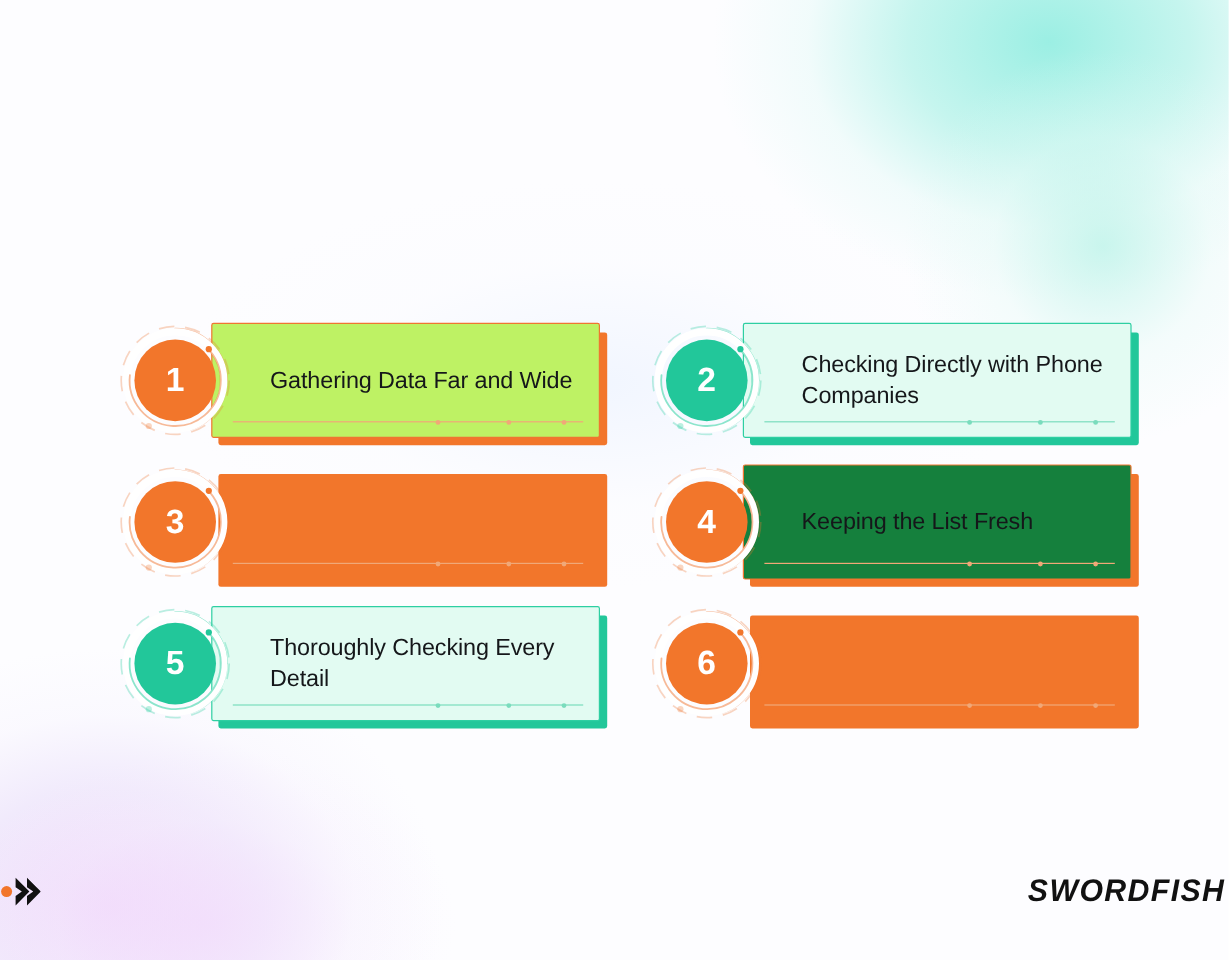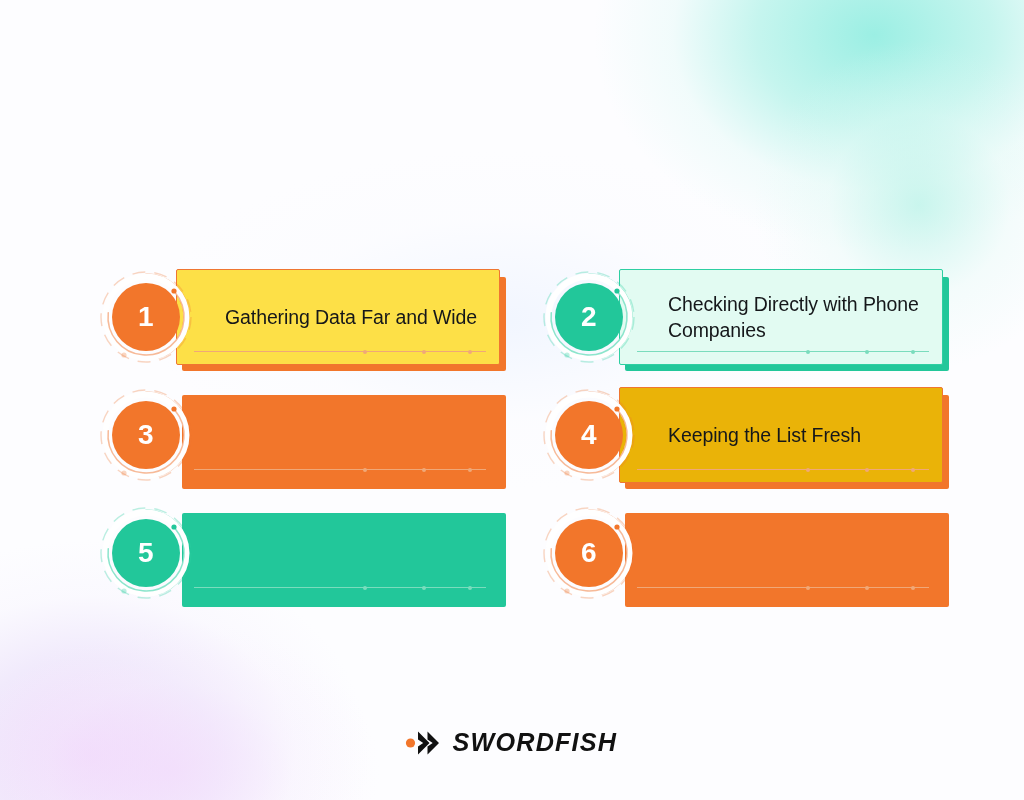--- a/index.html
+++ b/index.html
@@ -187,21 +187,21 @@
   }
 
   
   .logo {
     position: absolute;
     left: 0;
     bottom: 42px;
     width: 1024px;
     display: flex;
     align-items: center;
-    justify-content: center;
+    justify-content: space-between;
     gap: 11px;
     z-index: 6;
   }
   .logo-mark { display: block; }
   .logo-word {
     font-family: "Liberation Sans Narrow", "Liberation Sans", sans-serif;
     font-size: 26px;
     font-weight: bold;
     font-style: italic;
     letter-spacing: 1.2px;
@@ -217,21 +217,21 @@
   <div class="glow glow-blue"></div>
   <div class="glow glow-mint"></div>
   <div class="glow glow-mint2"></div>
   <div class="glow glow-lilac"></div>
   <div class="glow glow-lilac2"></div>
 
 
   <div class="grid" id="steps-grid">
       <div class="card">
         <div class="card-shadow" style="background: rgb(242, 118, 43);"></div>
-        <div class="card-body" style="background: #fde047; border-color: rgb(239, 118, 49);">
+        <div class="card-body" style="background: #bef264; border-color: rgb(239, 118, 49);">
           <div class="card-title">Gathering Data Far and Wide</div>
         </div>
         <div class="card-rule">
           <div class="card-rule-line" style="background: rgb(240, 168, 120);"></div>
           <div class="card-rule-dot" style="left: 58%; background: rgb(240, 168, 120);"></div>
           <div class="card-rule-dot" style="left: 78%; background: rgb(240, 168, 120);"></div>
           <div class="card-rule-dot" style="left: 94%; background: rgb(240, 168, 120);"></div>
         </div>
         <div class="badge">
           <svg width="96" height="96" viewBox="0 0 96 96" aria-hidden="true">
@@ -289,21 +289,21 @@
             <circle cx="48" cy="48" r="38" fill="none" stroke="rgba(239,118,49,0.5)" stroke-width="1.5" stroke-dasharray="150 90" stroke-linecap="round" transform="rotate(-40 48 48)"></circle>
             <circle cx="48" cy="48" r="34" fill="#f2762b"></circle>
             <circle cx="76" cy="22" r="2.6" fill="#f2762b"></circle>
             <circle cx="26" cy="86" r="2.6" fill="rgba(239,118,49,0.3)"></circle>
           </svg>
           <div class="badge-num">3</div>
         </div>
       </div>
       <div class="card">
         <div class="card-shadow" style="background: rgb(242, 118, 43);"></div>
-        <div class="card-body" style="background: #eab308; border-color: rgb(239, 118, 49);">
+        <div class="card-body" style="background: #15803d; border-color: rgb(239, 118, 49);">
           <div class="card-title">Keeping the List Fresh</div>
         </div>
         <div class="card-rule">
           <div class="card-rule-line" style="background: rgb(240, 168, 120);"></div>
           <div class="card-rule-dot" style="left: 58%; background: rgb(240, 168, 120);"></div>
           <div class="card-rule-dot" style="left: 78%; background: rgb(240, 168, 120);"></div>
           <div class="card-rule-dot" style="left: 94%; background: rgb(240, 168, 120);"></div>
         </div>
         <div class="badge">
           <svg width="96" height="96" viewBox="0 0 96 96" aria-hidden="true">
@@ -314,20 +314,23 @@
             <circle cx="48" cy="48" r="38" fill="none" stroke="rgba(239,118,49,0.5)" stroke-width="1.5" stroke-dasharray="150 90" stroke-linecap="round" transform="rotate(-40 48 48)"></circle>
             <circle cx="48" cy="48" r="34" fill="#f2762b"></circle>
             <circle cx="76" cy="22" r="2.6" fill="#f2762b"></circle>
             <circle cx="26" cy="86" r="2.6" fill="rgba(239,118,49,0.3)"></circle>
           </svg>
           <div class="badge-num">4</div>
         </div>
       </div>
       <div class="card">
         <div class="card-shadow" style="background: rgb(34, 199, 154);"></div>
+        <div class="card-body" style="background: rgb(226, 251, 242); border-color: rgb(46, 207, 162);">
+          <div class="card-title">Thoroughly Checking Every Detail</div>
+        </div>
         <div class="card-rule">
           <div class="card-rule-line" style="background: rgb(122, 220, 189);"></div>
           <div class="card-rule-dot" style="left: 58%; background: rgb(122, 220, 189);"></div>
           <div class="card-rule-dot" style="left: 78%; background: rgb(122, 220, 189);"></div>
           <div class="card-rule-dot" style="left: 94%; background: rgb(122, 220, 189);"></div>
         </div>
         <div class="badge">
           <svg width="96" height="96" viewBox="0 0 96 96" aria-hidden="true">
             <circle cx="48" cy="48" r="45" fill="none" stroke="rgba(46,207,162,0.32)" stroke-width="1.4" stroke-dasharray="13 9"></circle>
             <path d="M 48 5 A 43 43 0 0 1 91 48" fill="none" stroke="rgba(46,207,162,0.55)" stroke-width="1.6" stroke-linecap="round"></path>

